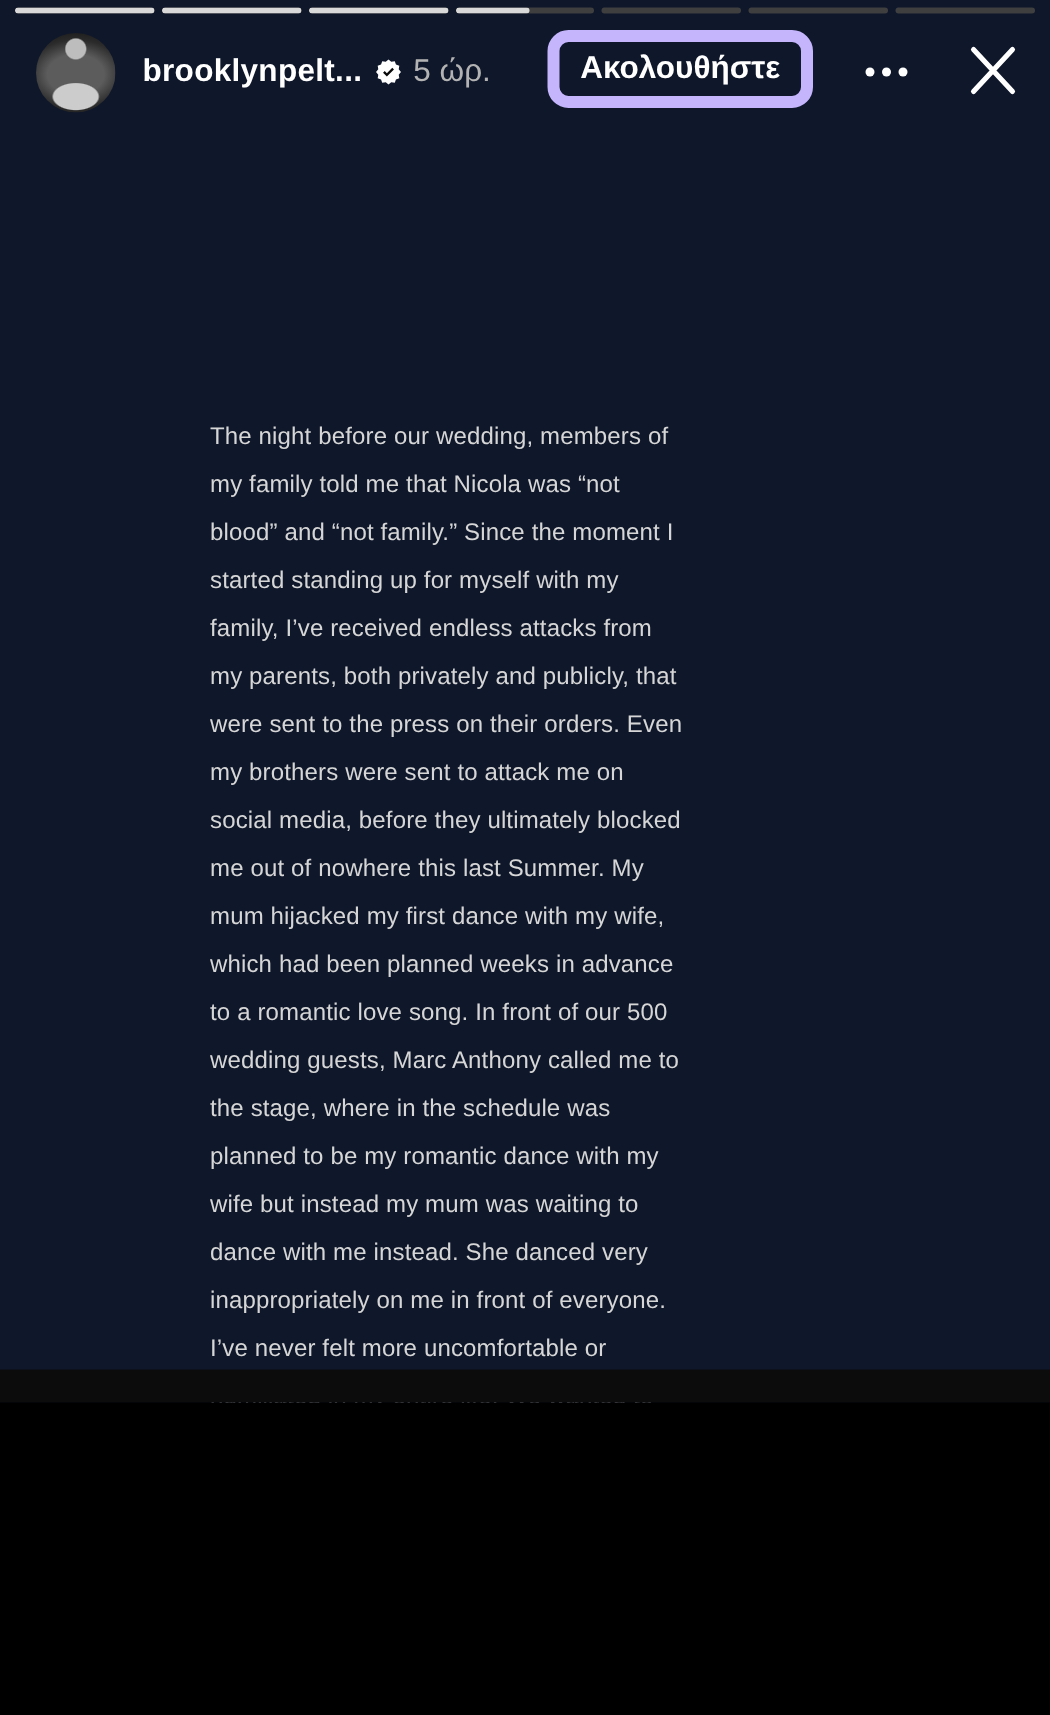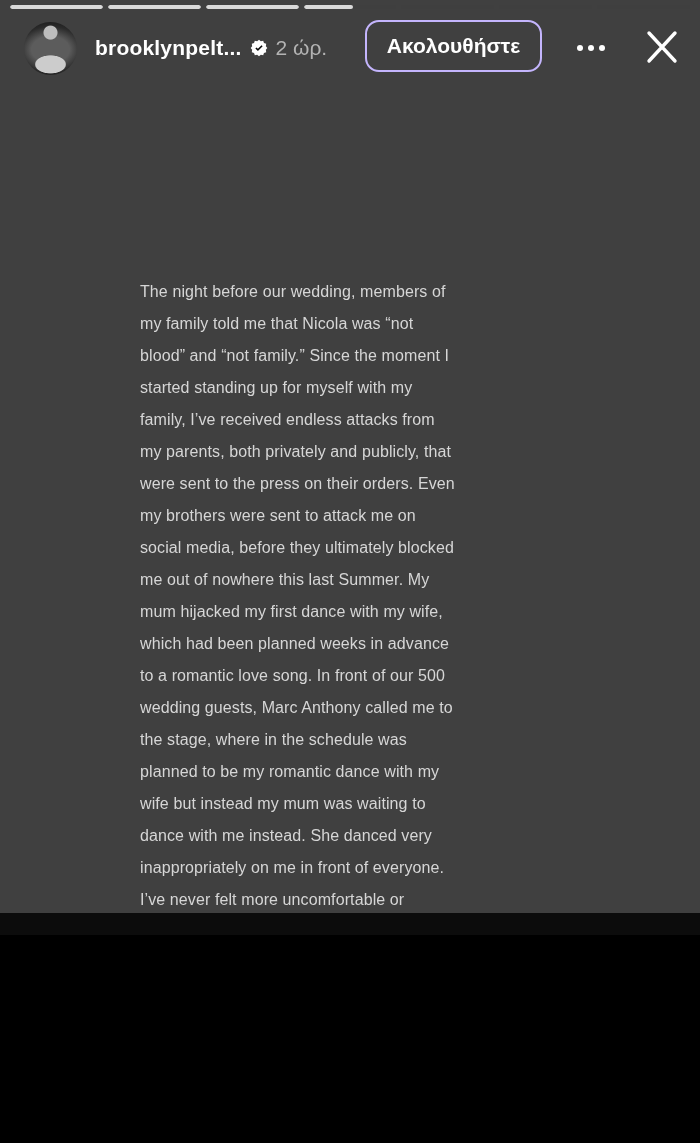--- a/index.html
+++ b/index.html
@@ -4,21 +4,21 @@
 <style>
   html, body {
     margin: 0;
     padding: 0;
     background: #000;
   }
   .viewport {
     position: relative;
     width: 700px;
     height: 935px;
-    background: #404040;
+    background: #0f172a;
     overflow: hidden;
     font-family: "Liberation Sans", sans-serif;
   }
 
   
   .progress-row {
     position: absolute;
     top: 5px;
     left: 10px;
     right: 10px;
@@ -81,21 +81,21 @@
     white-space: nowrap;
   }
   .follow-btn {
     position: absolute;
     left: 365px;
     top: 20px;
     width: 177px;
     height: 52px;
     box-sizing: border-box;
     background: transparent;
-    border: 2px solid #c4b5fd;
+    border: 8px solid #c4b5fd;
     border-radius: 14px;
     color: #ffffff;
     font-family: "Liberation Sans", sans-serif;
     font-size: 21px;
     font-weight: 600;
     display: flex;
     align-items: center;
     justify-content: center;
     cursor: pointer;
     padding: 4px;
@@ -188,21 +188,21 @@
     <div class="avatar"></div>
 
     <div class="user-row">
       <span class="username">brooklynpelt...</span>
       <span class="badge">
         <svg viewBox="0 0 24 24" aria-hidden="true">
           <path fill="#ffffff" d="M12 .9l2.45 2.02 3.13-.52 1.04 3 2.99 1.04-.52 3.13L23.1 12l-2.01 2.43.52 3.13-2.99 1.04-1.04 3-3.13-.52L12 23.1l-2.45-2.02-3.13.52-1.04-3-2.99-1.04.52-3.13L.9 12l2.01-2.43-.52-3.13 2.99-1.04 1.04-3 3.13.52z"></path>
           <path fill="#0a0a0a" d="M10.55 16.1l-3.4-3.4 1.5-1.5 1.9 1.9 4.8-4.8 1.5 1.5z"></path>
         </svg>
       </span>
-      <span class="time">2 ώρ.</span>
+      <span class="time">5 ώρ.</span>
     </div>
 
     <button class="follow-btn">Ακολουθήστε</button>
 
     <button class="more-btn">
       <span class="dot"></span>
       <span class="dot"></span>
       <span class="dot"></span>
     </button>
 

